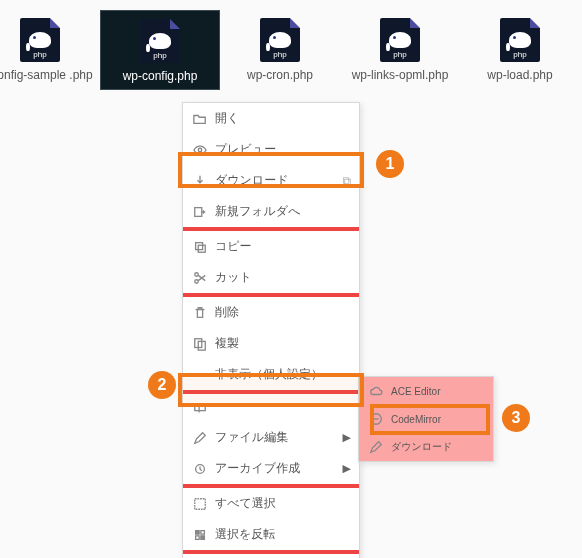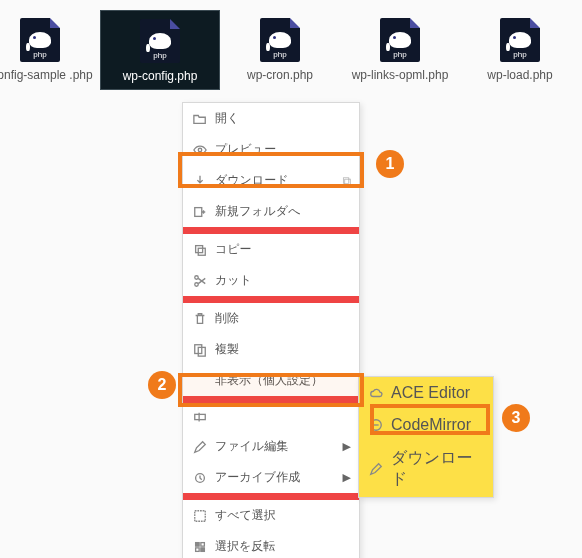--- a/index.html
+++ b/index.html
@@ -16,27 +16,27 @@
   .php-icon .php-text { font-size: 8px; color: #fff; position: absolute; bottom: 3px; }
   .elephant { width: 22px; height: 16px; background: #fff; border-radius: 55% 55% 40% 40%; position: relative; }
   .elephant::after{ content:""; position:absolute; left:-3px; bottom:-3px; width:4px; height:8px; background:#fff; border-radius:50% 50% 40% 40% / 60%; }
   .elephant::before{ content:""; position:absolute; left:4px; top:4px; width:3px; height:3px; background:#2b2e7b; border-radius:50%; }
   .file .name { margin-top: 4px; line-height: 1.2; word-break: break-all; }
 
   
   .menu { position: absolute; left: 182px; top: 102px; width: 178px; background: #fff; border: 1px solid #d8d8d8; font-size: 12px; color: #555; box-shadow: 2px 2px 6px rgba(0,0,0,0.1); }
   .menu-item { display: flex; align-items: center; padding: 7px 8px 7px 10px; gap: 8px; cursor: default; position: relative; }
   .menu-item .label { flex: 1; }
-  .menu-item.sep { border-top: 7px solid #ef4444; }
+  .menu-item.sep { border-top: 4px solid #ef4444; }
   .menu-item .arrow { font-size: 11px; color: #666; }
   .mi-icon { width: 14px; height: 14px; display:flex; align-items:center; justify-content:center; color:#888; }
   .link-glyph { color:#aaa; font-size:12px; margin-left:4px; }
   .indent { padding-left: 32px; align-items: flex-end; }
 
-  .submenu { position:absolute; left:358px; top:376px; width:136px; background:#fde047; border:1px solid #d8d8d8; font-size:16px; color:#555; box-shadow:2px 2px 6px rgba(0,0,0,0.1); }
+  .submenu { position:absolute; left:358px; top:376px; width:136px; background:#fca5a5; border:1px solid #d8d8d8; font-size:10px; color:#555; box-shadow:2px 2px 6px rgba(0,0,0,0.1); }
 
   
   .hl { position:absolute; border:4px solid #f07a1a; pointer-events:none; }
   .hl1 { left:178px; top:152px; width:186px; height:36px; }
   .hl2 { left:178px; top:373px; width:186px; height:34px; background: rgba(240,122,26,0.06); }
   .hl3 { left:370px; top:404px; width:120px; height:31px; }
 
   .badge { position:absolute; width:28px; height:28px; background:#f07a1a; color:#fff; border-radius:50%; display:flex; align-items:center; justify-content:center; font-weight:bold; font-size:16px; }
   .b1 { left:376px; top:150px; }
   .b2 { left:148px; top:371px; }

